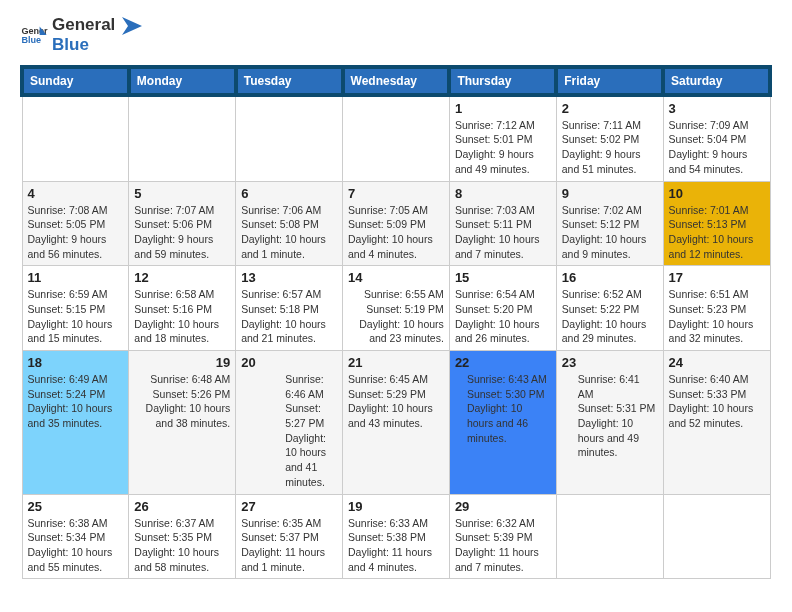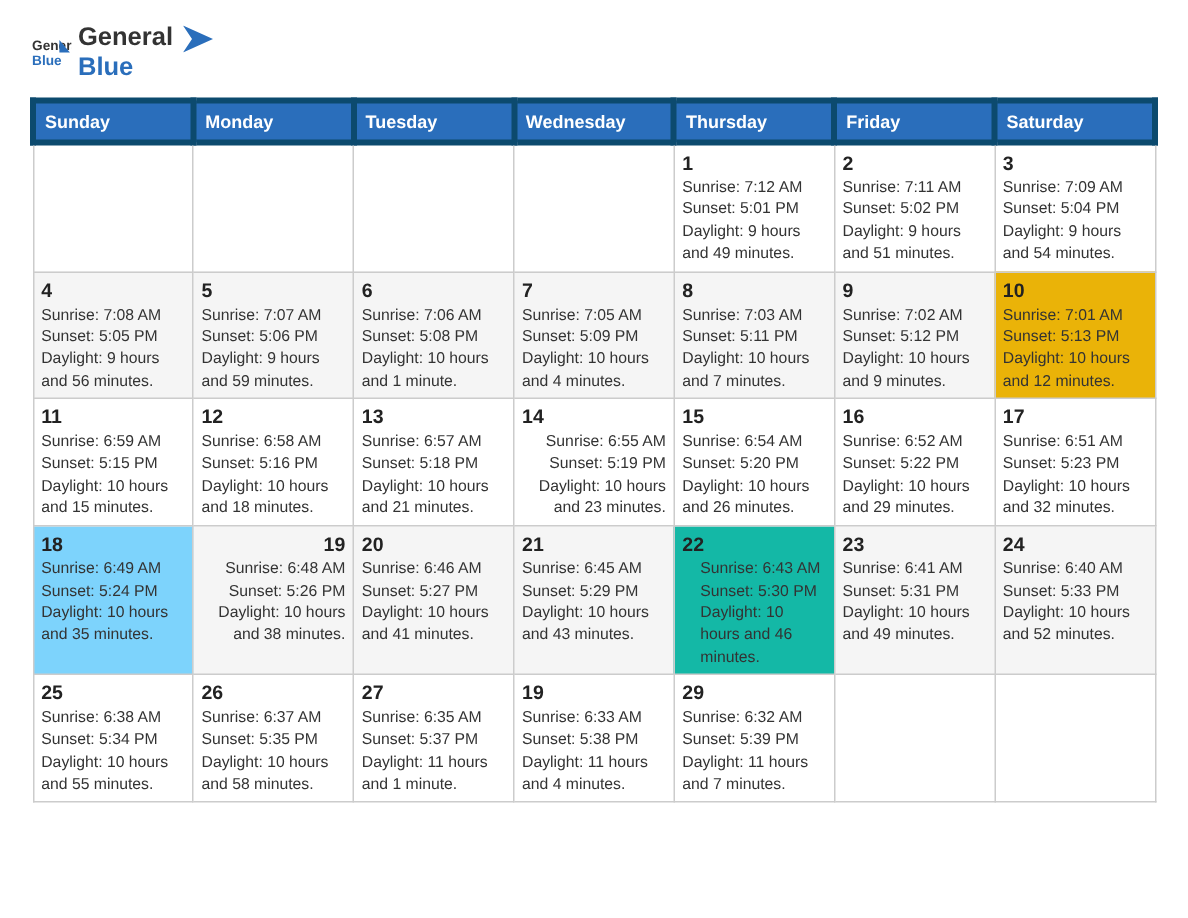--- a/index.html
+++ b/index.html
@@ -235,39 +235,39 @@
 Daylight: 10 hours and 35 minutes.</div>
         </td>
         <td style="background-color: rgb(245, 245, 245); text-align: right;">
           <span class="day-number">19</span>
           <div class="day-info" style="white-space: pre-line;">Sunrise: 6:48 AM
 Sunset: 5:26 PM
 Daylight: 10 hours and 38 minutes.</div>
         </td>
         <td style="background-color: rgb(245, 245, 245);">
           <span class="day-number">20</span>
-          <div class="day-info" style="white-space: pre-line;">Sunrise: 6:46 AM
+          <div class="day-info" style="white-space: pre-line; margin-left: 44px;">Sunrise: 6:46 AM
 Sunset: 5:27 PM
 Daylight: 10 hours and 41 minutes.</div>
         </td>
         <td style="background-color: rgb(245, 245, 245);">
           <span class="day-number">21</span>
           <div class="day-info" style="white-space: pre-line;">Sunrise: 6:45 AM
 Sunset: 5:29 PM
 Daylight: 10 hours and 43 minutes.</div>
         </td>
-        <td style="background-color: #14b8a6;">
+        <td style="background-color: #3b82f6;">
           <span class="day-number">22</span>
           <div class="day-info" style="white-space: pre-line; margin-left: 12px;">Sunrise: 6:43 AM
 Sunset: 5:30 PM
 Daylight: 10 hours and 46 minutes.</div>
         </td>
         <td style="background-color: rgb(245, 245, 245);">
           <span class="day-number">23</span>
-          <div class="day-info" style="white-space: pre-line;">Sunrise: 6:41 AM
+          <div class="day-info" style="white-space: pre-line; margin-left: 16px;">Sunrise: 6:41 AM
 Sunset: 5:31 PM
 Daylight: 10 hours and 49 minutes.</div>
         </td>
         <td style="background-color: rgb(245, 245, 245);">
           <span class="day-number">24</span>
           <div class="day-info" style="white-space: pre-line;">Sunrise: 6:40 AM
 Sunset: 5:33 PM
 Daylight: 10 hours and 52 minutes.</div>
         </td>
       </tr>

